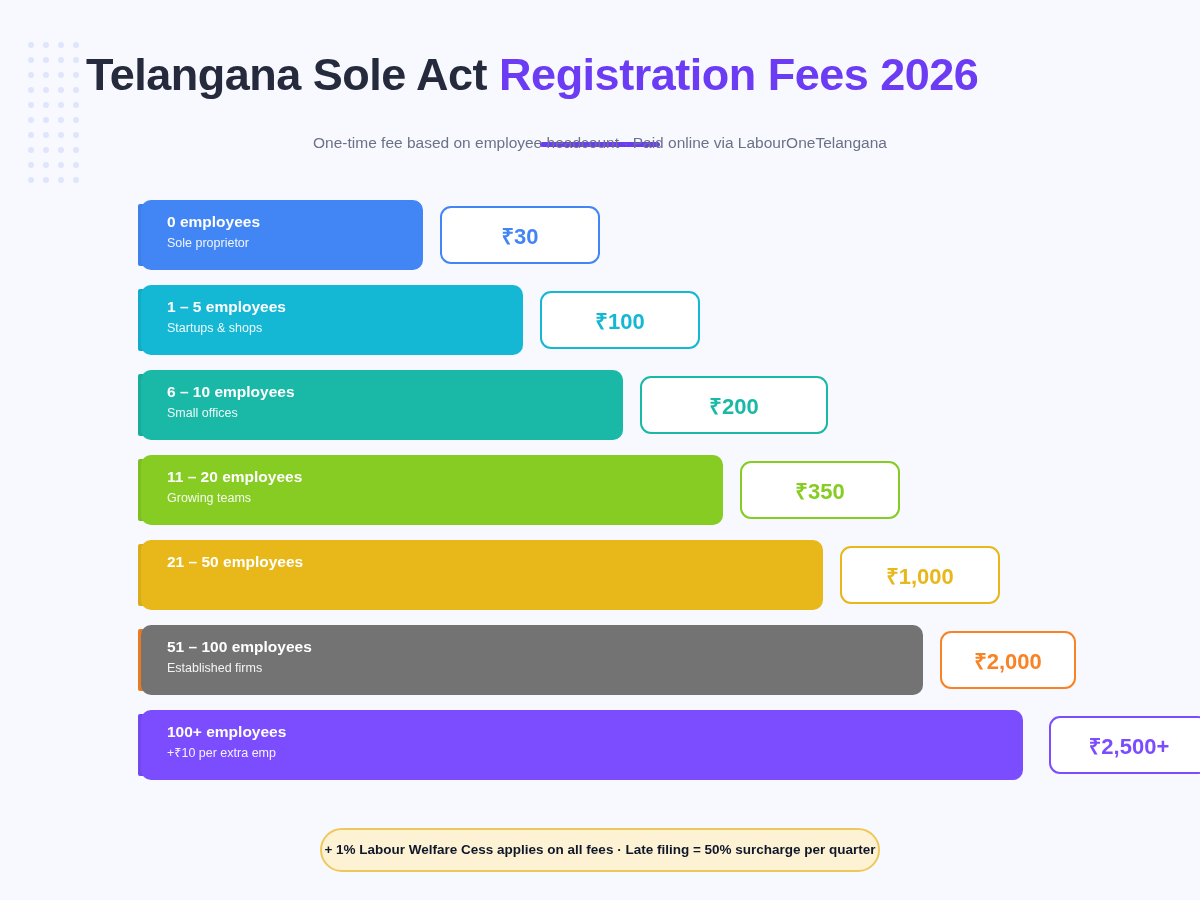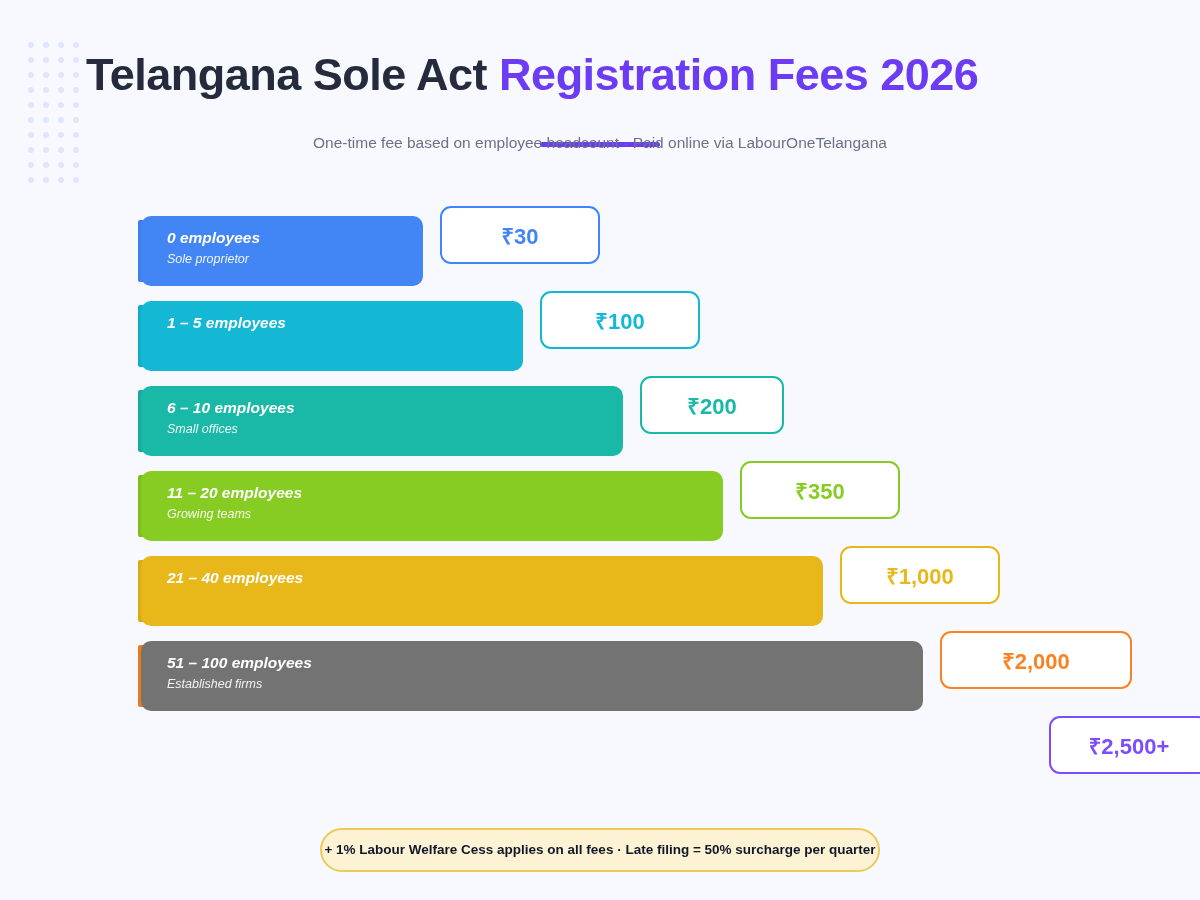--- a/index.html
+++ b/index.html
@@ -82,23 +82,22 @@
     width: 1200px;
   }
   .row {
     position: relative;
     height: 70px;
     margin-bottom: 15px;
   }
   .bar-wrap {
     position: absolute;
     left: 138px;
-    top: 16px;
+    top: 0;
     height: 70px;
-    font-style: italic;
   }
   .bar-edge {
     position: absolute;
     left: 0;
     top: 4px;
     width: 7px;
     height: 62px;
     border-radius: 2px;
   }
   .bar {
@@ -229,62 +228,70 @@
           <div class="bar-sub">Sole proprietor</div>
         </div>
       </div>
       <div class="pill" style="left: 440px; width: 160px; border-color: rgb(66, 133, 244); color: rgb(66, 133, 244);">₹30</div>
     </div>
     <div class="row">
       <div class="bar-wrap" style="width: 385px; padding-left: 8px;">
         <div class="bar-edge" style="background: rgb(18, 172, 198);"></div>
         <div class="bar" style="width: 382px; background: rgb(20, 184, 212);">
           <div class="bar-title">1 – 5 employees</div>
+          <div class="bar-sub">Startups &amp; shops</div>
         </div>
       </div>
       <div class="pill" style="left: 540px; width: 160px; border-color: rgb(20, 184, 212); color: rgb(20, 184, 212);">₹100</div>
     </div>
     <div class="row">
       <div class="bar-wrap" style="width: 485px;">
         <div class="bar-edge" style="background: rgb(23, 172, 155);"></div>
         <div class="bar" style="width: 482px; background: rgb(26, 184, 166);">
           <div class="bar-title">6 – 10 employees</div>
           <div class="bar-sub">Small offices</div>
         </div>
       </div>
-      <div class="pill" style="left: 640px; width: 144px; border-color: rgb(26, 184, 166); color: rgb(26, 184, 166);">₹200</div>
+      <div class="pill" style="left: 640px; width: 188px; border-color: rgb(26, 184, 166); color: rgb(26, 184, 166);">₹200</div>
     </div>
     <div class="row">
       <div class="bar-wrap" style="width: 585px;">
         <div class="bar-edge" style="background: rgb(125, 191, 32);"></div>
         <div class="bar" style="width: 582px; background: rgb(134, 204, 34);">
           <div class="bar-title">11 – 20 employees</div>
           <div class="bar-sub">Growing teams</div>
         </div>
       </div>
       <div class="pill" style="left: 740px; width: 160px; border-color: rgb(134, 204, 34); color: rgb(134, 204, 34);">₹350</div>
     </div>
     <div class="row">
       <div class="bar-wrap" style="width: 685px;">
         <div class="bar-edge" style="background: rgb(217, 172, 25);"></div>
         <div class="bar" style="width: 682px; background: rgb(232, 184, 27);">
-          <div class="bar-title">21 – 40 employees</div>
+          <div class="bar-title">21 – 50 employees</div>
         </div>
       </div>
       <div class="pill" style="left: 840px; width: 160px; border-color: rgb(232, 184, 27); color: rgb(232, 184, 27);">₹1,000</div>
     </div>
     <div class="row">
       <div class="bar-wrap" style="width: 785px;">
         <div class="bar-edge" style="background: rgb(234, 122, 33);"></div>
         <div class="bar" style="width: 782px; background: #737373;">
           <div class="bar-title">51 – 100 employees</div>
           <div class="bar-sub">Established firms</div>
         </div>
       </div>
-      <div class="pill" style="left: 940px; width: 192px; border-color: rgb(249, 130, 36); color: rgb(249, 130, 36);">₹2,000</div>
-    </div>
-    <div class="row">
+      <div class="pill" style="left: 940px; width: 136px; border-color: rgb(249, 130, 36); color: rgb(249, 130, 36);">₹2,000</div>
+    </div>
+    <div class="row">
+      <div class="bar-wrap" style="width: 885px;">
+        <div class="bar-edge" style="background: rgb(115, 71, 239);"></div>
+        <div class="bar" style="width: 882px; background: rgb(124, 77, 255);">
+          <div class="bar-title">100+ employees</div>
+          <div class="bar-sub">+₹10 per extra emp</div>
+        </div>
+      </div>
       <div class="pill" style="left: 1040px; width: 160px; border-color: rgb(124, 77, 255); color: rgb(124, 77, 255); margin-left: 9px;">₹2,500+</div>
     </div>
   </div>
 
 <div id="footer-note" style="background: rgb(253, 243, 212); border-color: rgb(237, 201, 91);"></div>
 <div id="footer-note-text" style="color: #0f172a;">+ 1% Labour Welfare Cess applies on all fees · Late filing = 50% surcharge per quarter</div>
 
 </body></html>

